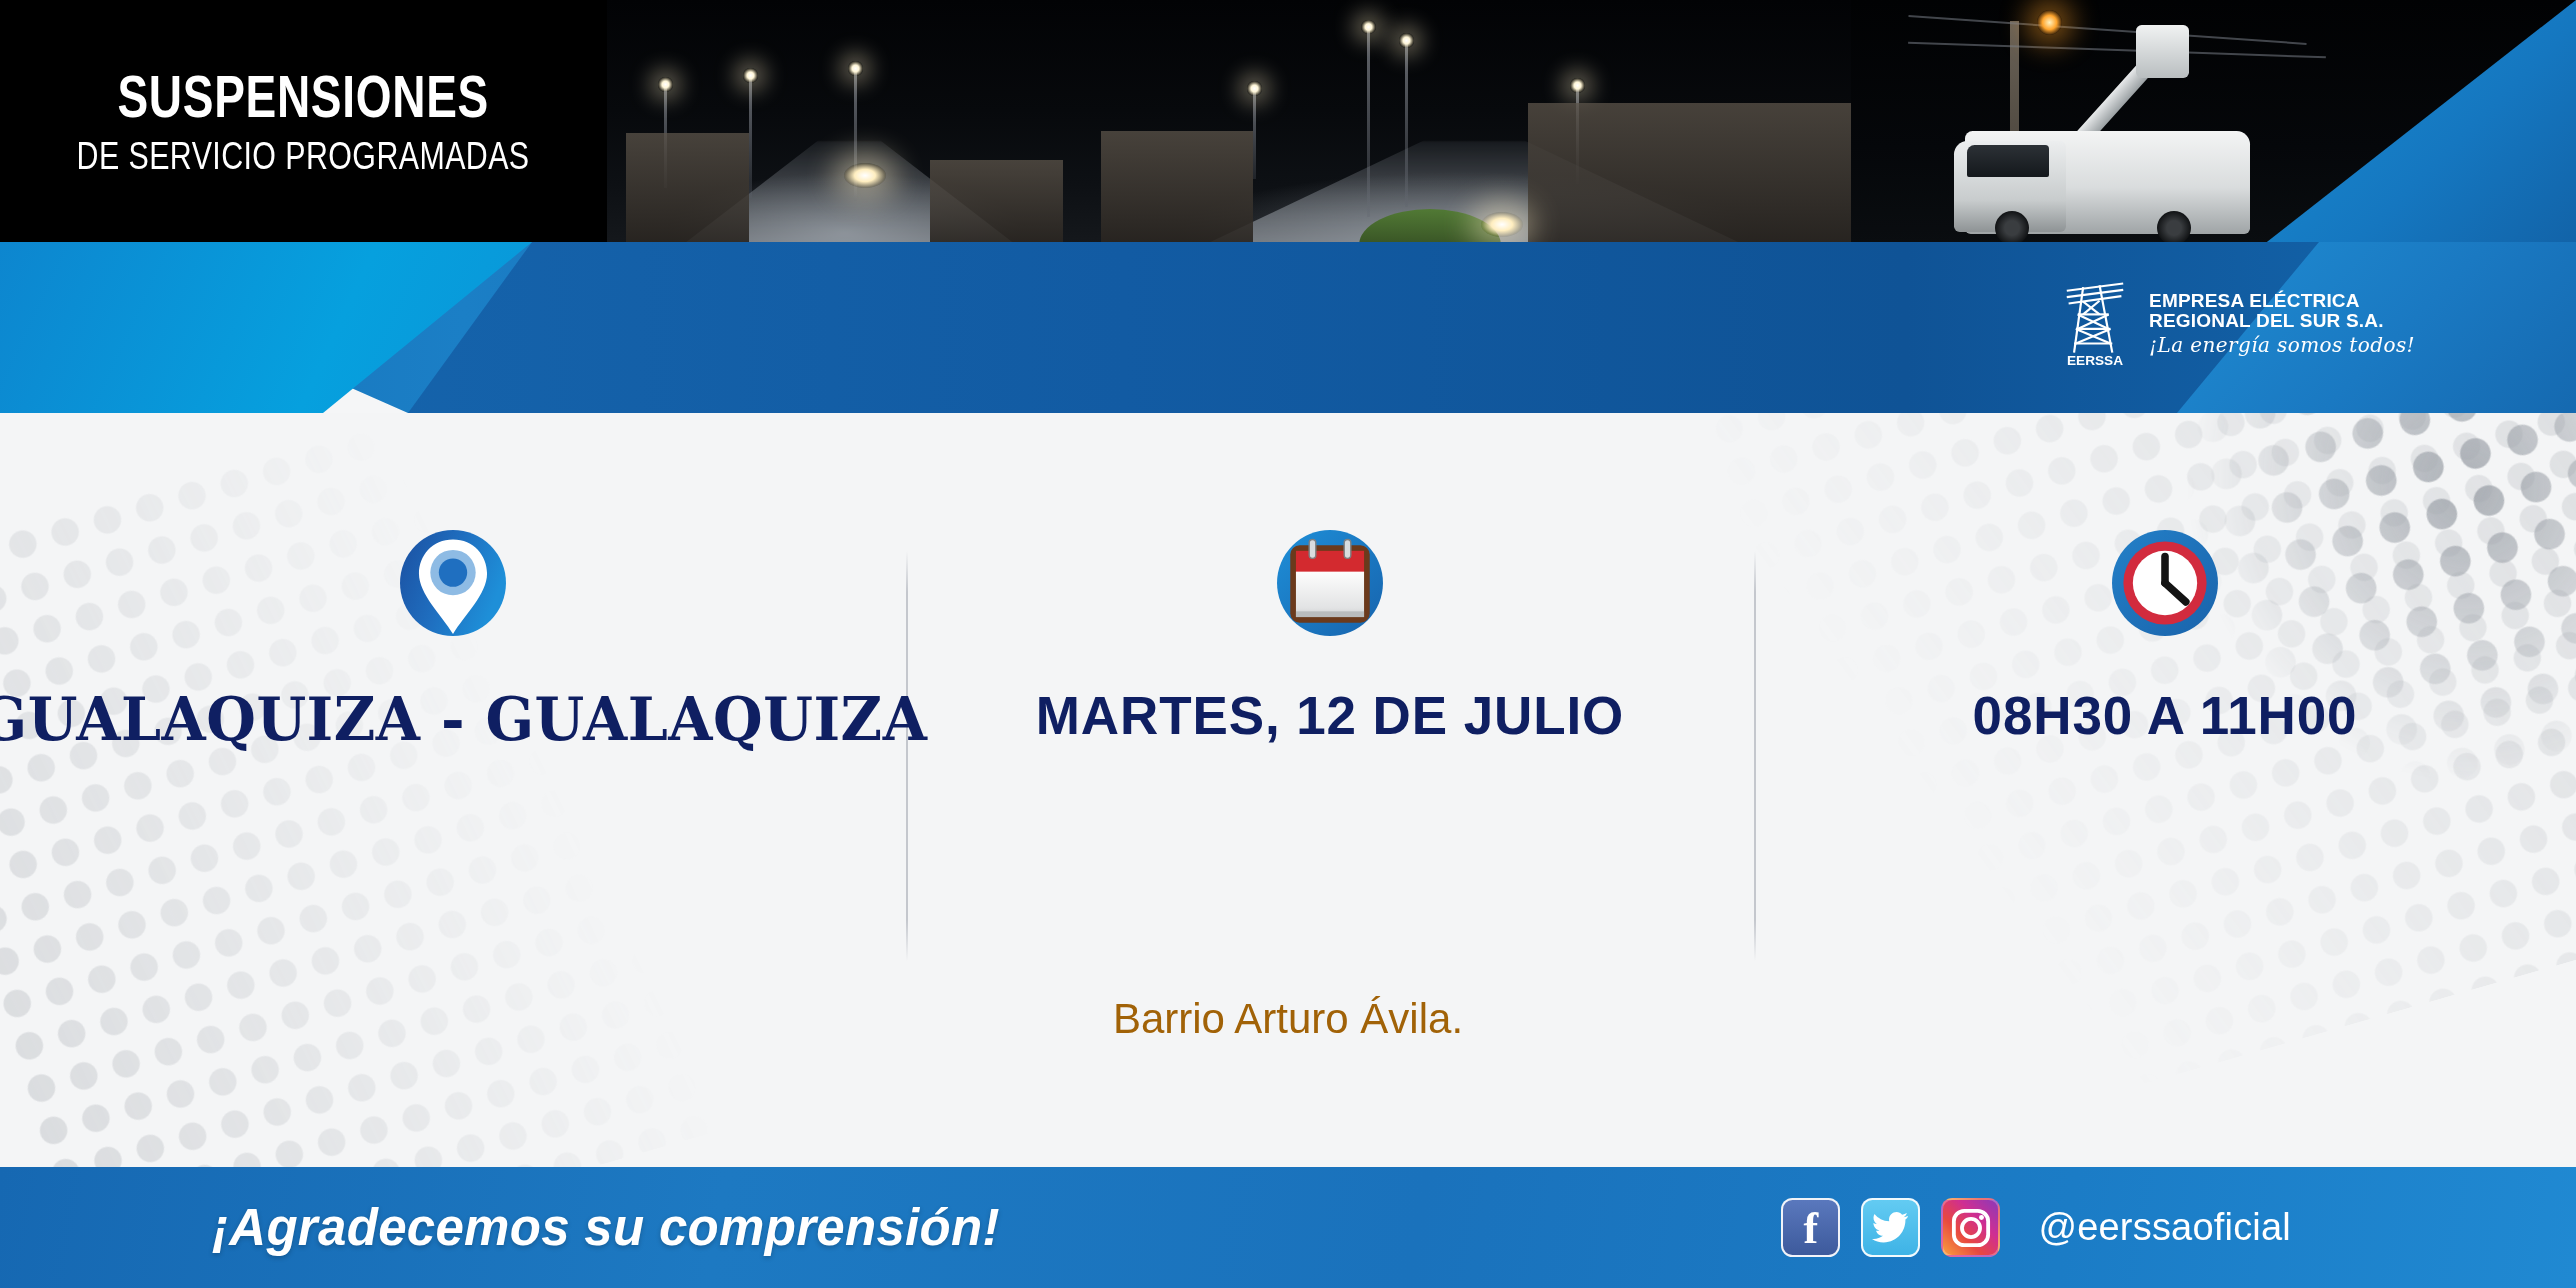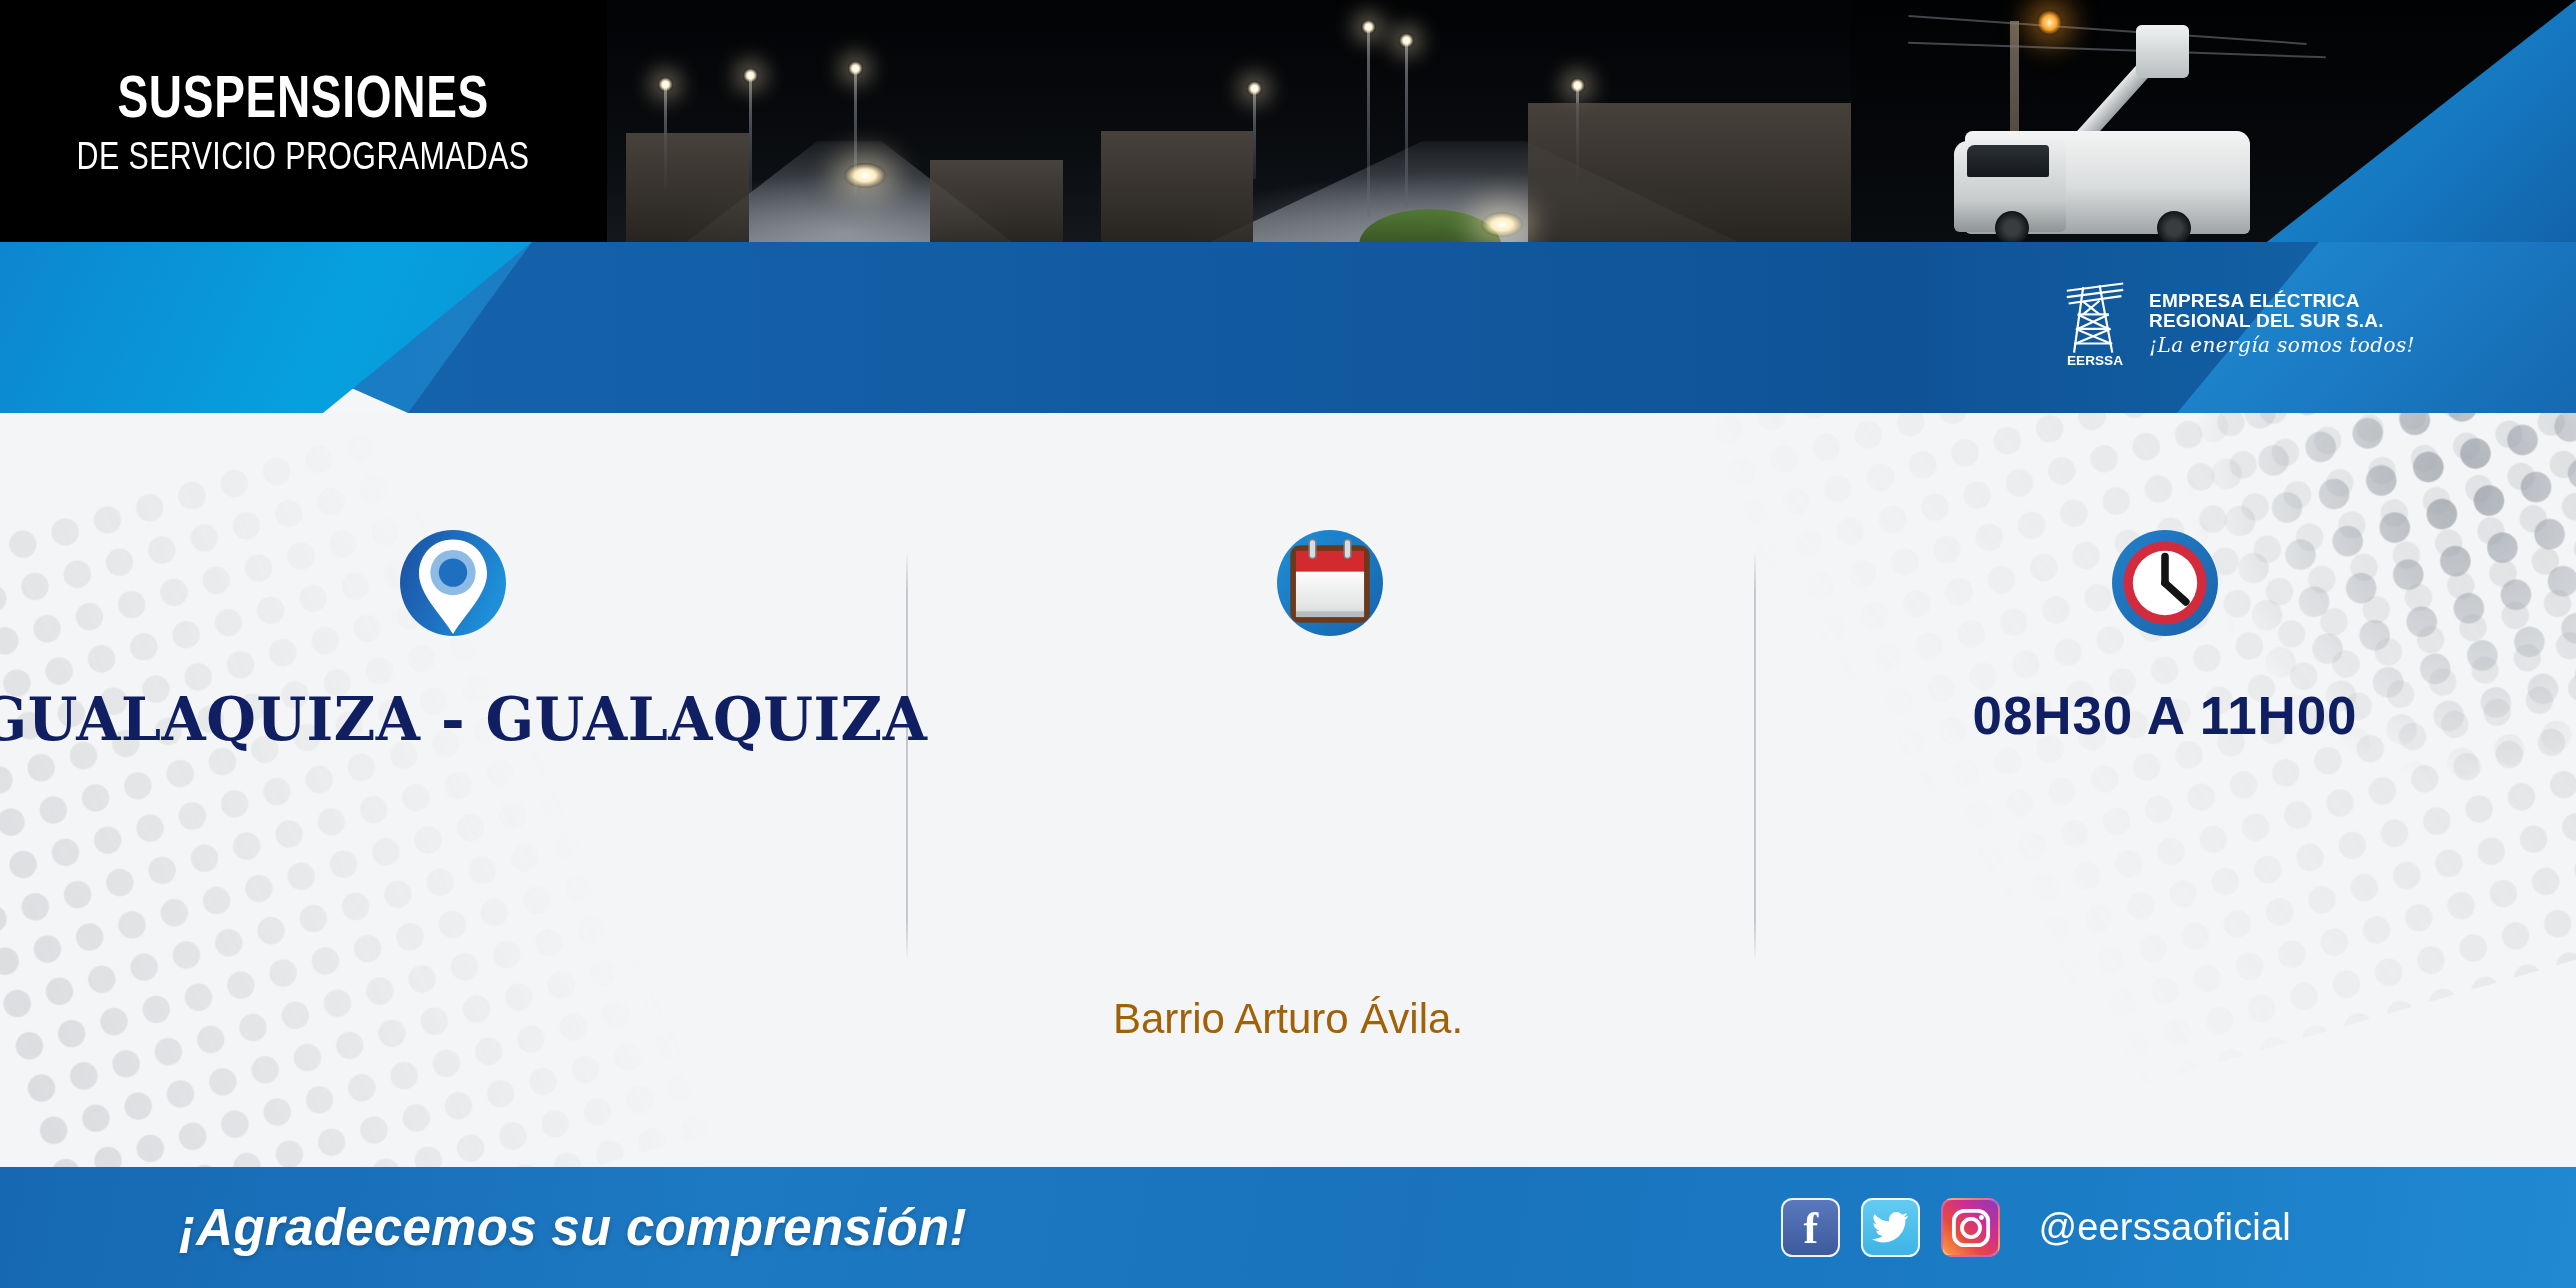--- a/index.html
+++ b/index.html
@@ -394,21 +394,21 @@
     position: absolute;
     left: 0; top: 1167px;
     width: 2576px; height: 121px;
     background: linear-gradient(100deg, #1668b2 0%, #1d79c2 28%, #1a72bc 55%, #1b7cc6 80%, #2089d2 100%);
     z-index: 9;
     display: flex;
     align-items: center;
   }
   .footer-thanks {
     position: absolute;
-    left: 179px;
+    left: 212px;
     color: #ffffff;
     font-size: 51px;
     font-weight: bold;
     font-style: italic;
     letter-spacing: 0.3px;
     text-shadow: 0 1.9px 5.7px rgba(0,0,0,.22);
   }
   .social {
     position: absolute;
     right: 285px;
@@ -586,20 +586,21 @@
           </defs>
           <circle cx="74" cy="74" r="56" fill="url(#gCal)"></circle>
           <rect x="32" y="34" width="84" height="82" rx="10" fill="#6b3a1c"></rect>
           <rect x="38" y="40" width="72" height="24" fill="#d32a2f"></rect>
           <rect x="38" y="62" width="72" height="48" fill="url(#gPaper)"></rect>
           <rect x="38" y="104" width="72" height="6" fill="#b9bcbd"></rect>
           <rect x="52" y="28" width="7" height="20" rx="3.5" fill="#d9dcde" stroke="#7d8083" stroke-width="1.5"></rect>
           <rect x="89" y="28" width="7" height="20" rx="3.5" fill="#d9dcde" stroke="#7d8083" stroke-width="1.5"></rect>
         </svg>
       </div>
+      <div class="col-label label-date">MARTES, 12 DE JULIO</div>
     </div>
 
     <div class="col col-time">
       <div class="icon-circle">
         <svg width="140" height="140" viewBox="0 0 148 148">
           <defs>
             <linearGradient id="gClock" x1="0" y1="0" x2="1" y2="1">
               <stop offset="0%" stop-color="#2380c8"></stop>
               <stop offset="100%" stop-color="#1a63ab"></stop>
             </linearGradient>

